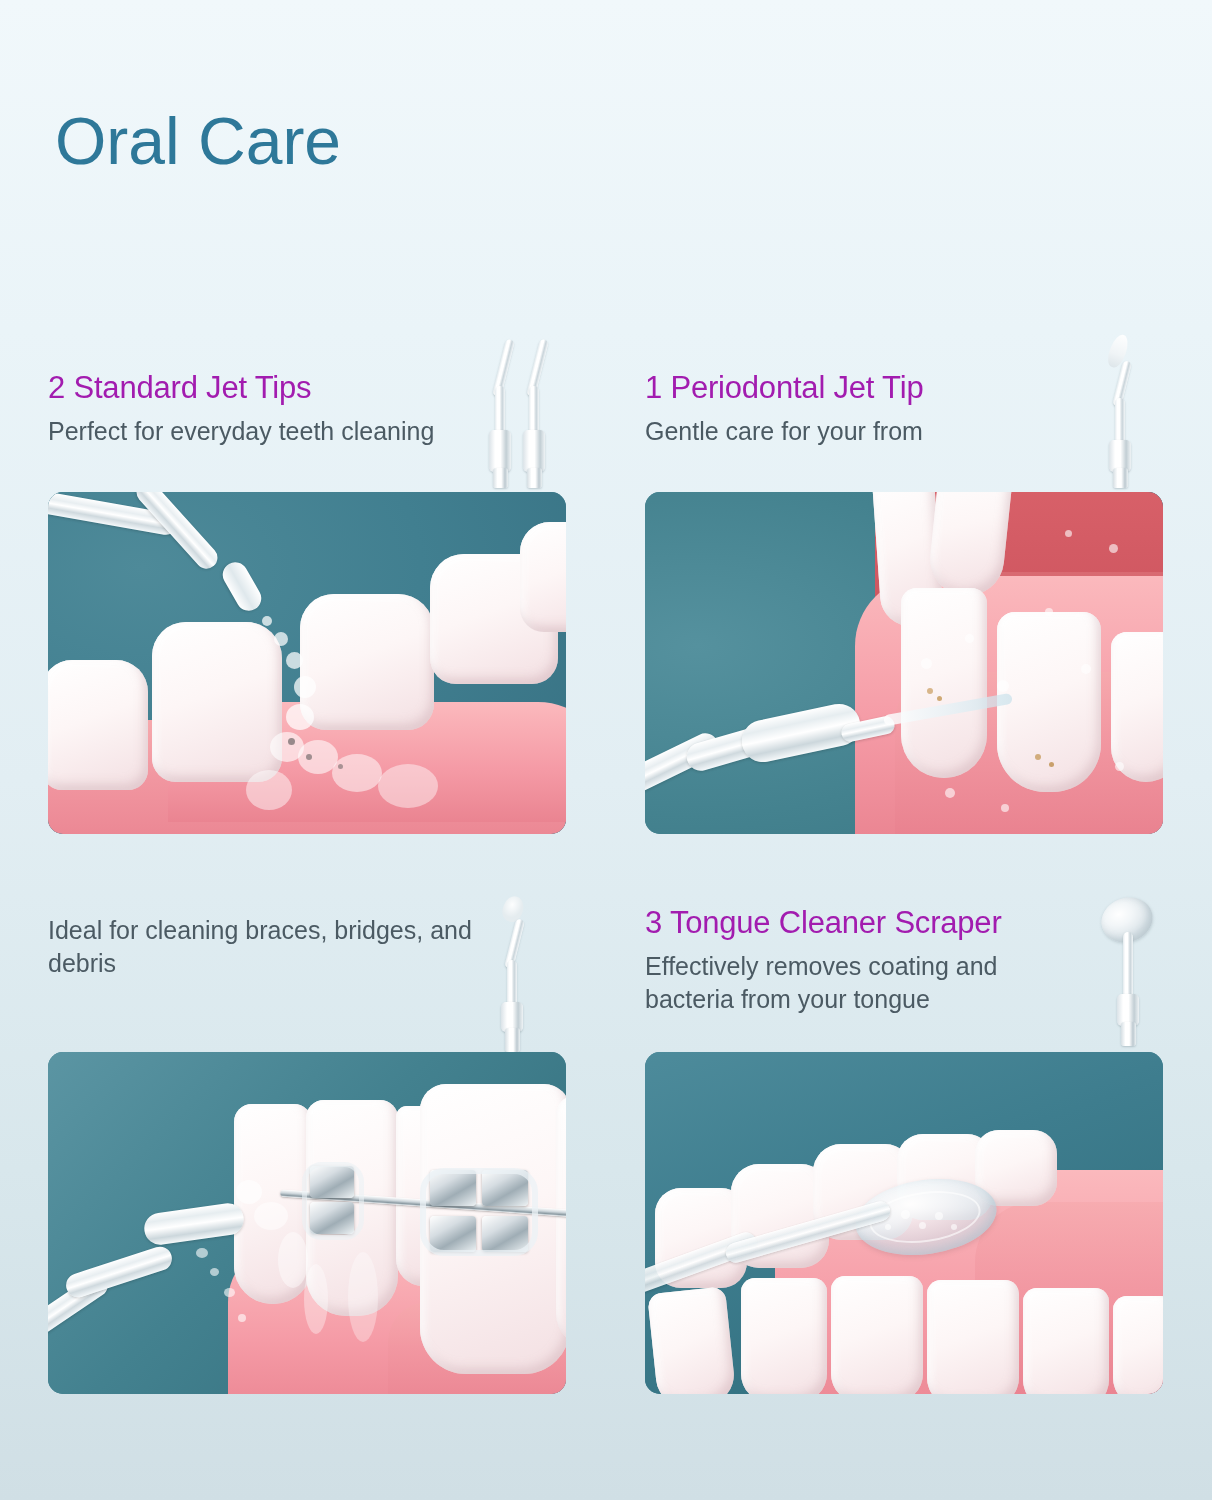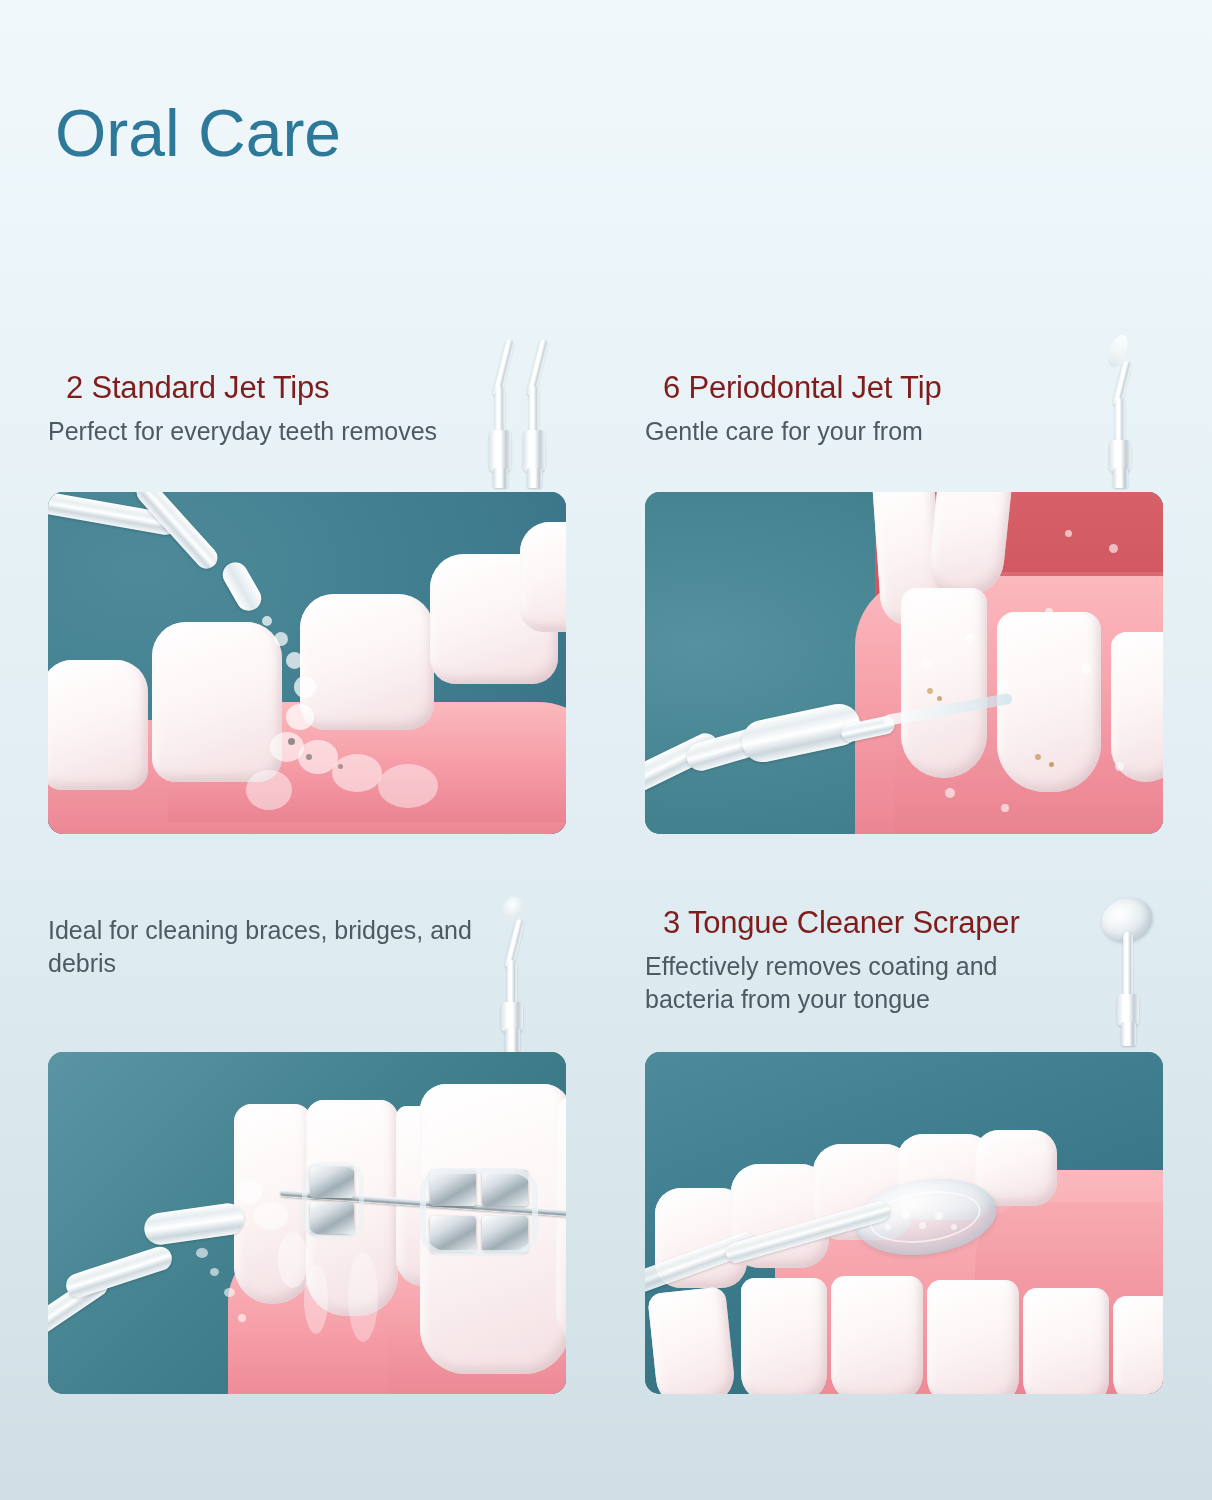--- a/index.html
+++ b/index.html
@@ -12,33 +12,33 @@
   }
 
   
   .title-block { position:absolute; left:55px; top:88px; }
   .title-main {
     font-size:74px; font-weight:bold; color:#2a7396; letter-spacing:-1.5px;
     line-height:1.0; white-space:nowrap;
   }
   .title-sub {
     font-size:66px; font-weight:300; color:#2e7899; letter-spacing:0px;
-    line-height:1.0; margin-top:12px; white-space:nowrap;text-align:center;
+    line-height:1.0; margin-top:20px; white-space:nowrap;text-align:center;
   }
 
   
   .cell { position:absolute; }
   .cell-tl { left:48px;  top:370px; width:520px; }
   .cell-tr { left:645px; top:370px; width:520px; }
   .cell-bl { left:48px;  top:905px; width:520px; }
   .cell-br { left:645px; top:905px; width:520px; }
 
   .feat-head {
-    font-size:31px; font-weight:400; color:#7f1d1d; letter-spacing:-0.2px;
-    line-height:1.16; white-space:nowrap;margin-left:18px;
+    font-size:31px; font-weight:400; color:#a21caf; letter-spacing:-0.2px;
+    line-height:1.16; white-space:nowrap;
   }
   .feat-sub {
     font-size:25px; font-weight:400; color:#4b5a63; line-height:1.32;
     margin-top:9px; max-width:470px;
   }
   .cell-br .feat-sub { max-width:445px; }
   .cell-tr .feat-sub, .cell-br .feat-head { max-width:none; }
 
   
   .panel {
@@ -117,21 +117,21 @@
 </style>
 </head>
 <body>
 
 <div class="title-block">
   <div class="title-sub">Oral Care</div>
 </div>
 
 <div class="cell cell-tl">
   <div class="feat-head">2 Standard Jet Tips</div>
-  <div class="feat-sub">Perfect for everyday teeth removes</div>
+  <div class="feat-sub">Perfect for everyday teeth cleaning</div>
 </div>
 
 <div class="tip-art tip-std">
 
   <div class="tube" style="left:22px;  top:6px;   width:9px;  height:58px; transform:rotate(14deg); transform-origin:bottom center;"></div>
   <div class="tube" style="left:25px;  top:54px;  width:10px; height:78px;"></div>
   <div class="collar" style="left:19px;  top:98px;  width:22px; height:42px;"></div>
   <div class="base" style="left:23px;  top:136px; width:15px; height:20px;"></div>
 
   <div class="tube" style="left:56px;  top:6px;   width:9px;  height:58px; transform:rotate(14deg); transform-origin:bottom center;"></div>
@@ -165,21 +165,21 @@
   <div class="spray" style="left:250px; top:248px; width:40px; height:34px; opacity:.8;"></div>
   <div class="spray" style="left:284px; top:262px; width:50px; height:38px; opacity:.72;"></div>
   <div class="spray" style="left:330px; top:272px; width:60px; height:44px; opacity:.62;"></div>
   <div class="spray" style="left:198px; top:278px; width:46px; height:40px; opacity:.66;"></div>
   <div class="droplet" style="left:240px; top:246px; width:7px; height:7px; background:rgba(70,70,70,.55);"></div>
   <div class="droplet" style="left:258px; top:262px; width:6px; height:6px; background:rgba(70,70,70,.5);"></div>
   <div class="droplet" style="left:290px; top:272px; width:5px; height:5px; background:rgba(70,70,70,.45);"></div>
 </div>
 
 <div class="cell cell-tr">
-  <div class="feat-head">6 Periodontal Jet Tip</div>
+  <div class="feat-head">1 Periodontal Jet Tip</div>
   <div class="feat-sub">Gentle care for your from</div>
 </div>
 
 <div class="tip-art tip-perio">
   <div class="softend" style="left:20px; top:2px;  width:16px; height:34px; transform:rotate(20deg);"></div>
   <div class="tube" style="left:22px;  top:28px;  width:9px;  height:46px; transform:rotate(14deg); transform-origin:bottom center;"></div>
   <div class="tube" style="left:25px;  top:66px;  width:10px; height:58px;"></div>
   <div class="collar" style="left:19px;  top:108px; width:22px; height:32px;"></div>
   <div class="base" style="left:23px;  top:136px; width:15px; height:20px;"></div>
 </div>

